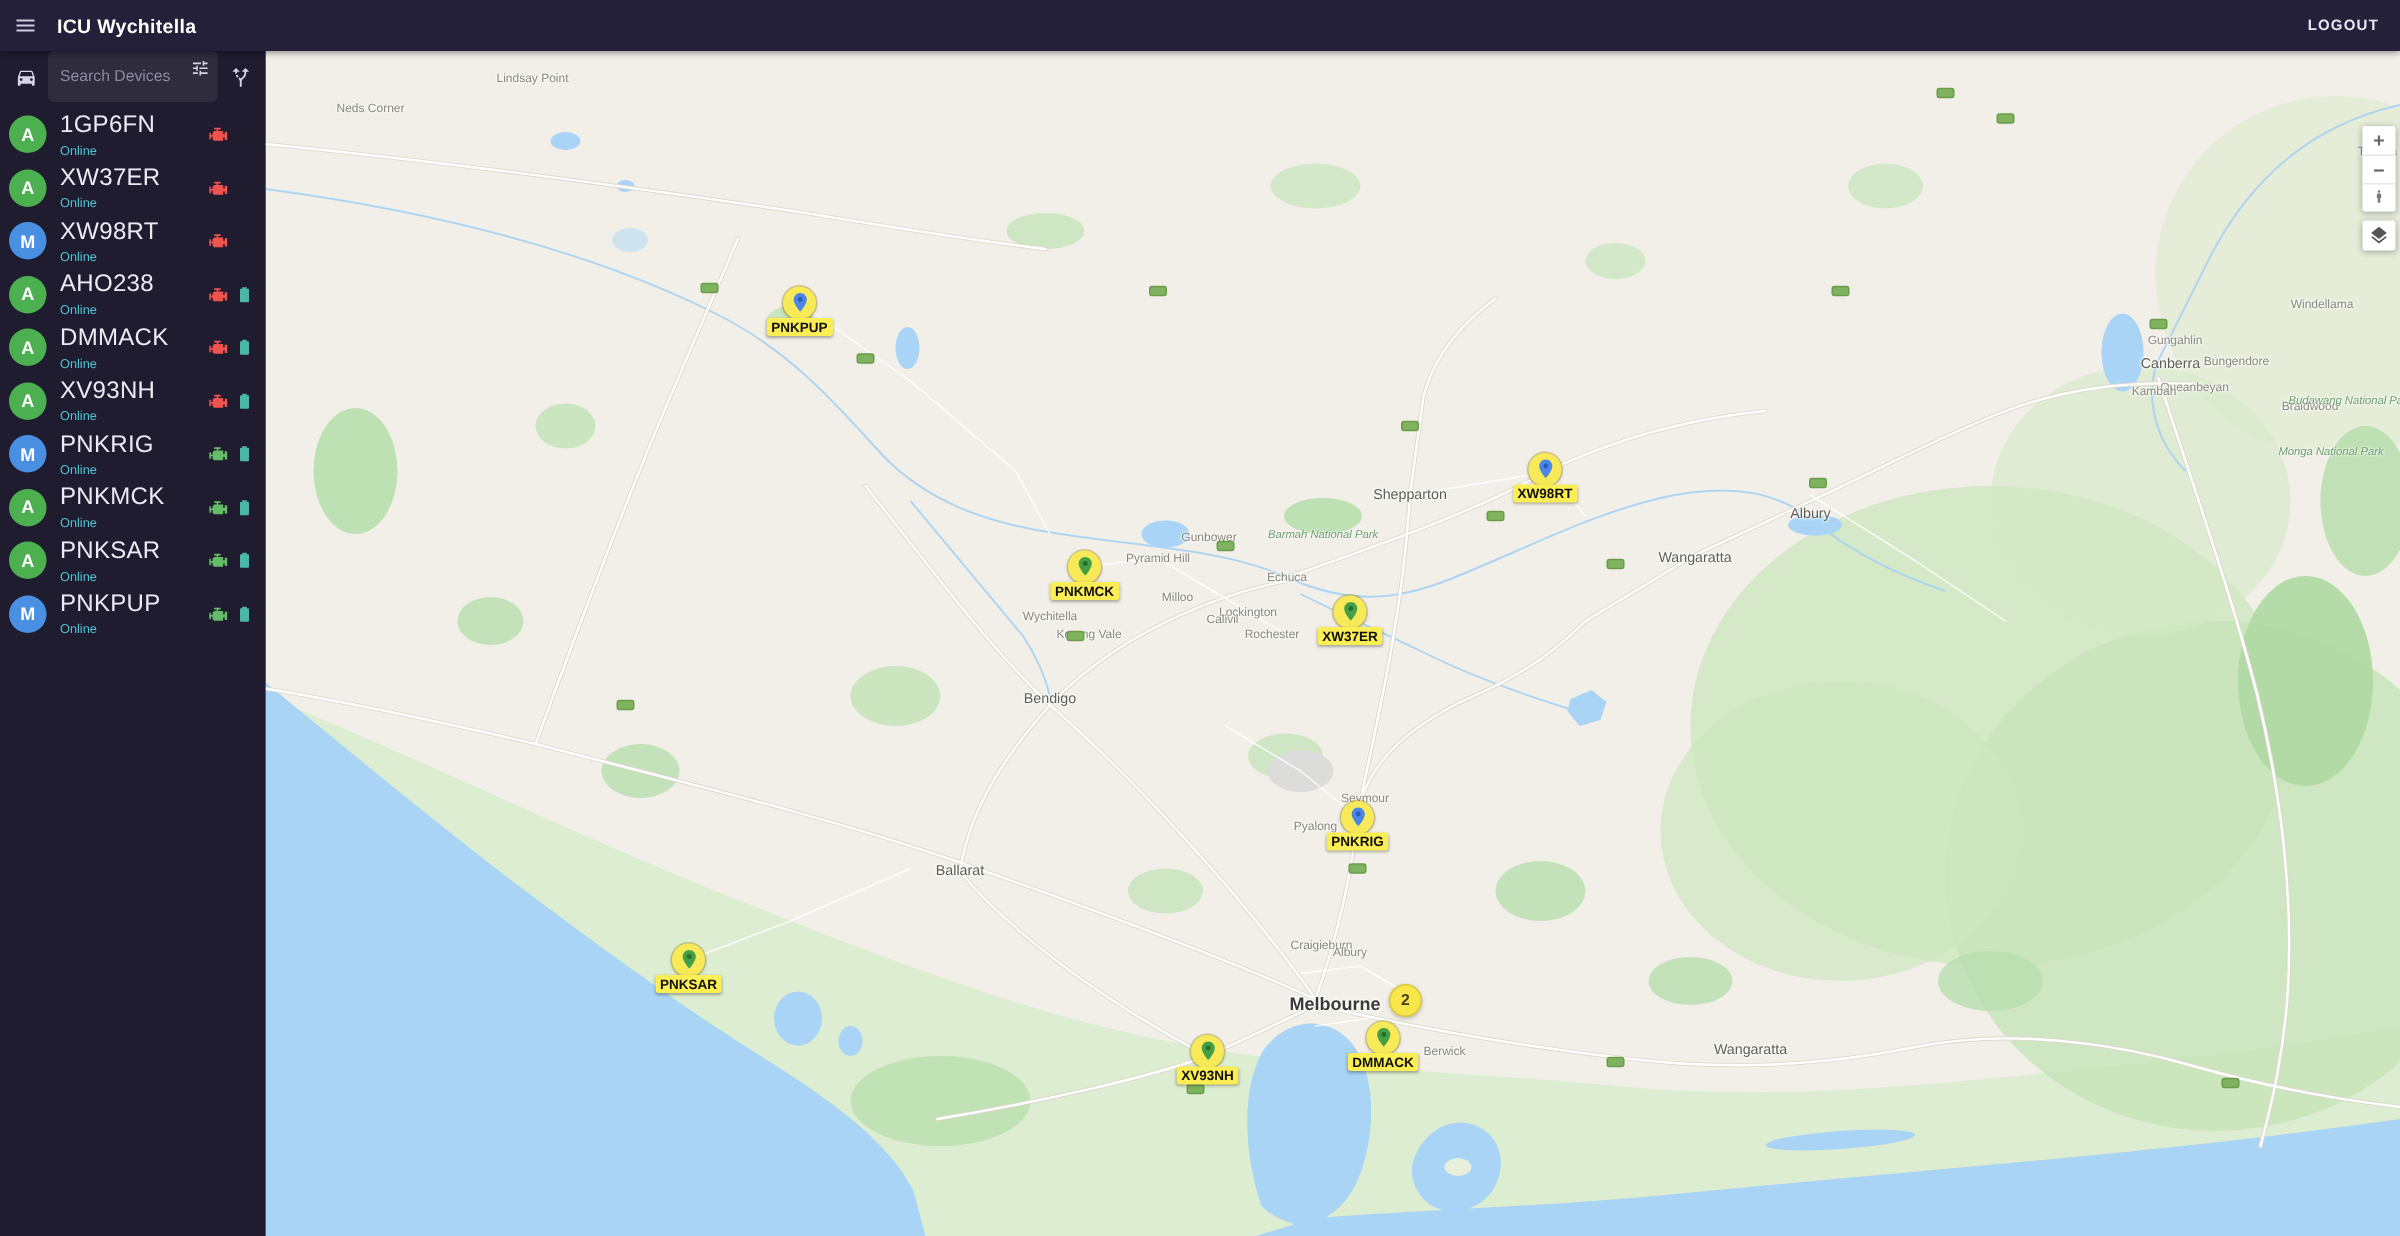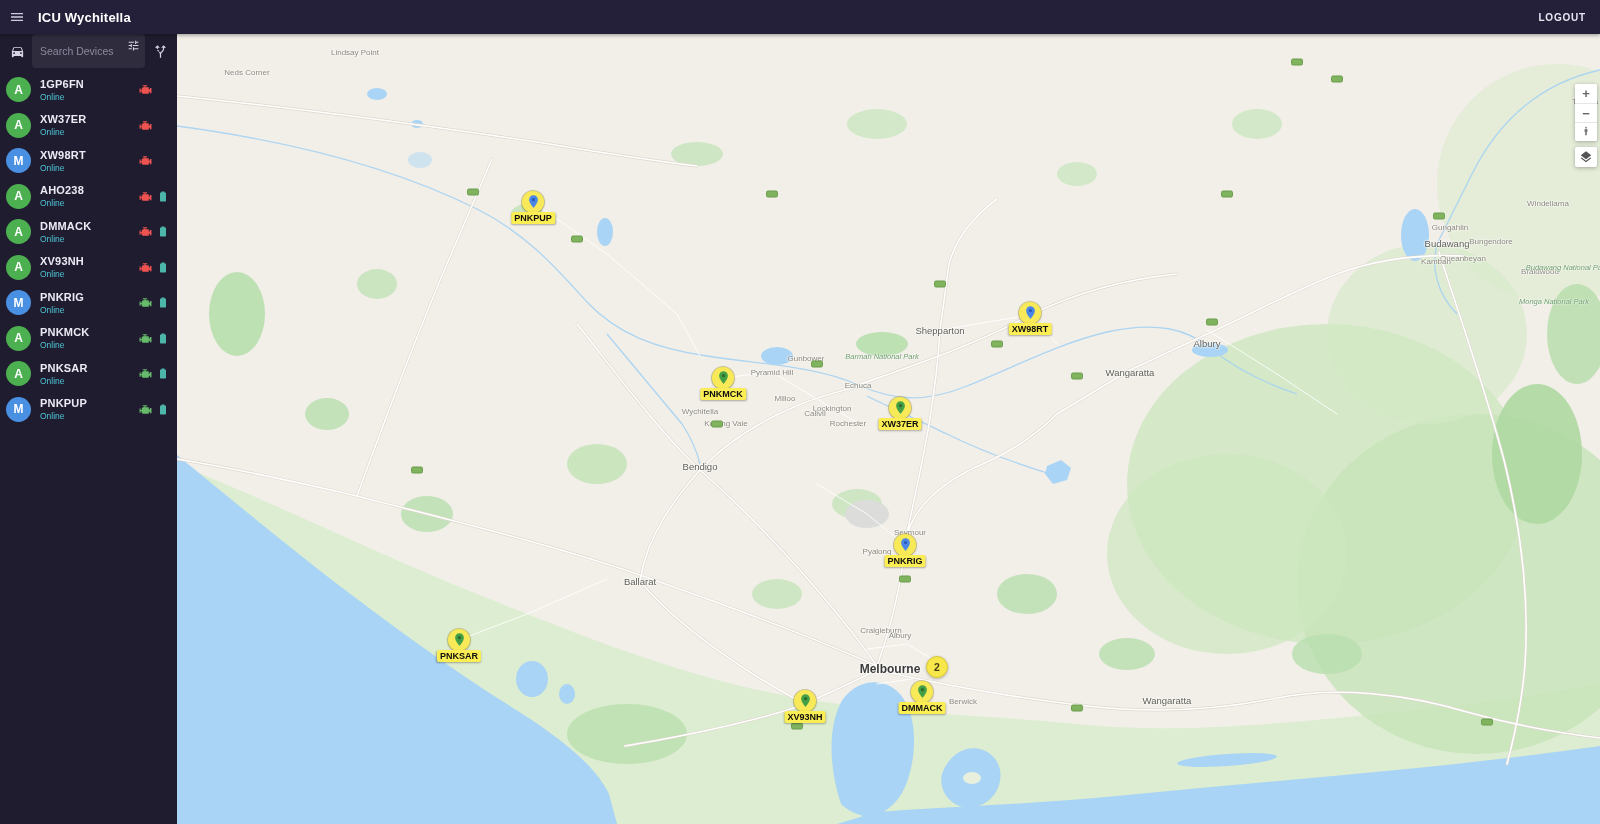--- a/index.html
+++ b/index.html
@@ -23,21 +23,21 @@
   .search-wrap input { width:100%; height:100%; background:rgba(255,255,255,.07); border:none; border-radius:4px;
                        color:#e8e6f0; font-size:10.5px; padding:0 22px 0 8px; outline:none; font-family:inherit; }
   .search-wrap input::placeholder { color:#8d8a9e; }
   .tune-btn { position:absolute; right:2px; top:2px; width:19px; height:19px; }
 
   .device-list { margin-top:4px; }
   .device-row { height:35.5px; display:flex; align-items:center; padding:0 8px 0 6px; cursor:pointer; }
   .avatar { width:25px; height:25px; border-radius:50%; color:#fff; font-size:12px; font-weight:700;
             display:flex; align-items:center; justify-content:center; flex:none; }
   .dev-text { margin-left:9px; min-width:0; }
-  .dev-name { color:#eceaf4; font-size:11px; font-weight:700; letter-spacing:.2px; }
+  .dev-name { color:#eceaf4; font-size:16px; font-weight:400; letter-spacing:.2px; }
   .dev-status { font-size:8.5px; margin-top:2px; }
   .dev-icons { margin-left:auto; display:flex; align-items:center; gap:5px; }
   .dev-icons svg { display:block; }
 
   
   .map { position:absolute; left:177px; top:34px; width:1423px; height:790px; background:#f2efe9; overflow:hidden; }
   .map svg.base { position:absolute; left:0; top:0; }
   .overlay { position:absolute; left:0; top:0; width:100%; height:100%; }
 
   .town { position:absolute; transform:translate(-50%,-50%); white-space:nowrap;
@@ -362,21 +362,21 @@
         <path d="M1030,296 L1100,340 L1160,380"></path>
         <path d="M728,511 L690,480 L640,450"></path>
         <path d="M690,615 L730,610 L755,625"></path>
         <path d="M700,650 L735,645"></path>
       </g>
     </g>
   </svg>
 
   <div class="overlay" id="town-layer">
       <span class="town tier1" style="left: 713px; top: 635px;">Melbourne</span>
-      <span class="town tier2" style="left: 1270px; top: 209px;">Budawang</span>
+      <span class="town tier2" style="left: 1270px; top: 209px;">Canberra</span>
       <span class="town tier2" style="left: 523px; top: 432px;">Bendigo</span>
       <span class="town tier2" style="left: 463px; top: 547px;">Ballarat</span>
       <span class="town tier2" style="left: 763px; top: 296px;">Shepparton</span>
       <span class="town tier2" style="left: 953px; top: 338px;">Wangaratta</span>
       <span class="town tier2" style="left: 1030px; top: 309px;">Albury</span>
       <span class="town tier2" style="left: 990px; top: 666px;">Wangaratta</span>
       <span class="town tier3" style="left: 1286px; top: 224px;">Queanbeyan</span>
       <span class="town tier3" style="left: 1273px; top: 193px;">Gungahlin</span>
       <span class="town tier3" style="left: 1259px; top: 227px;">Kambah</span>
       <span class="town tier3" style="left: 1314px; top: 207px;">Bungendore</span>

